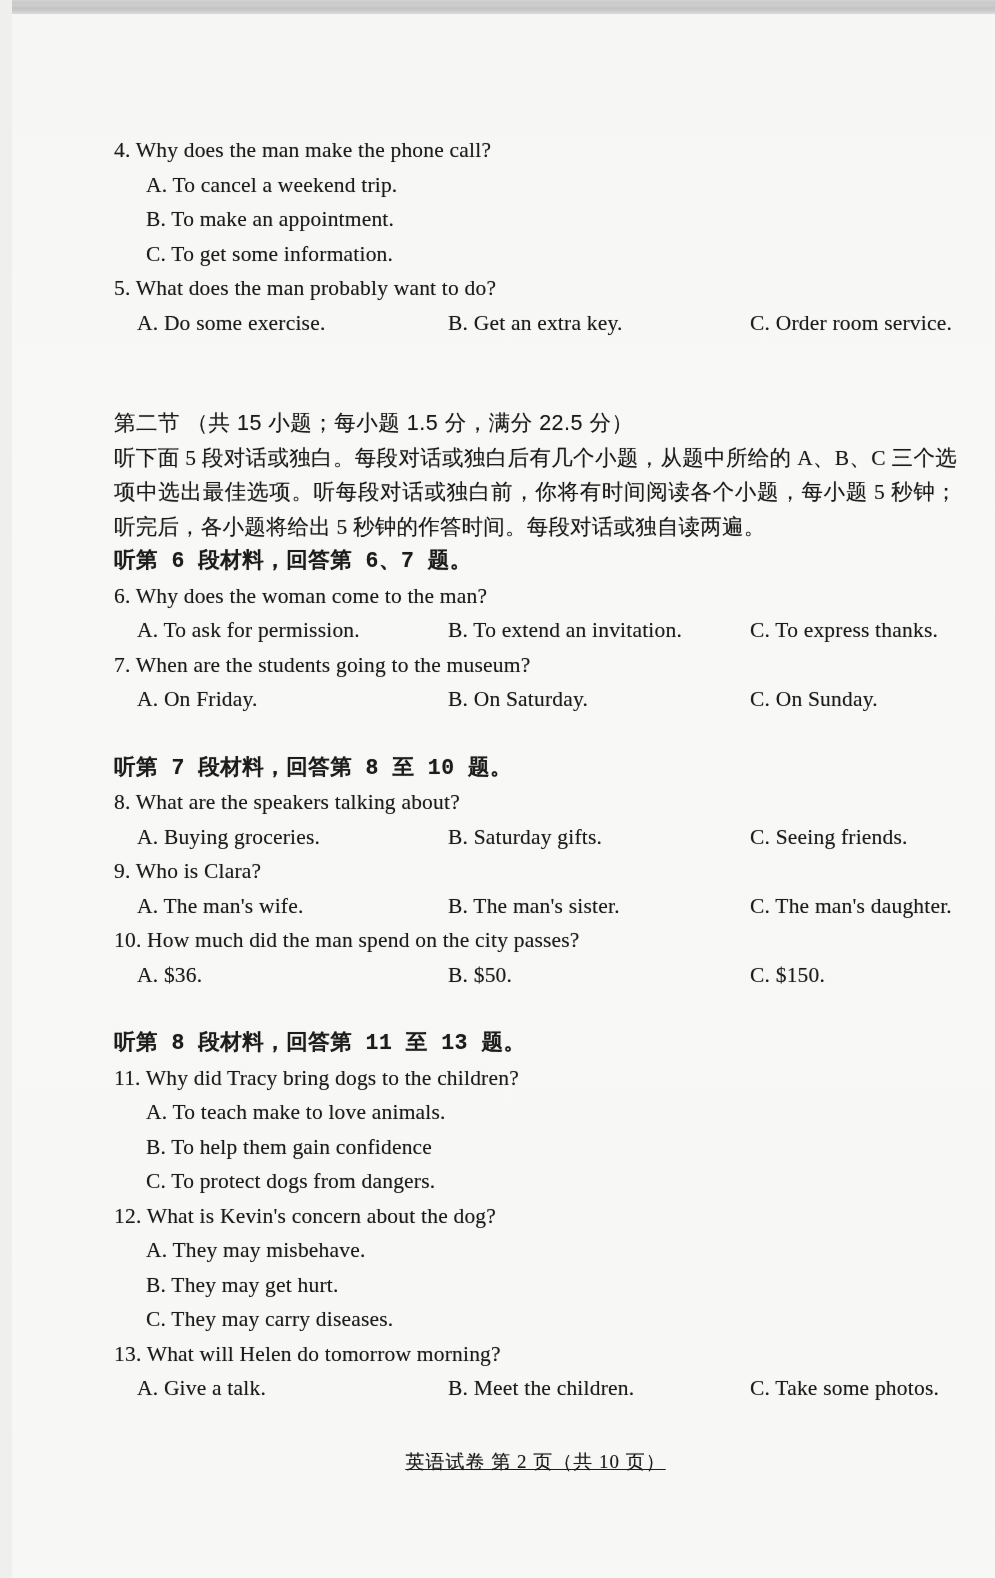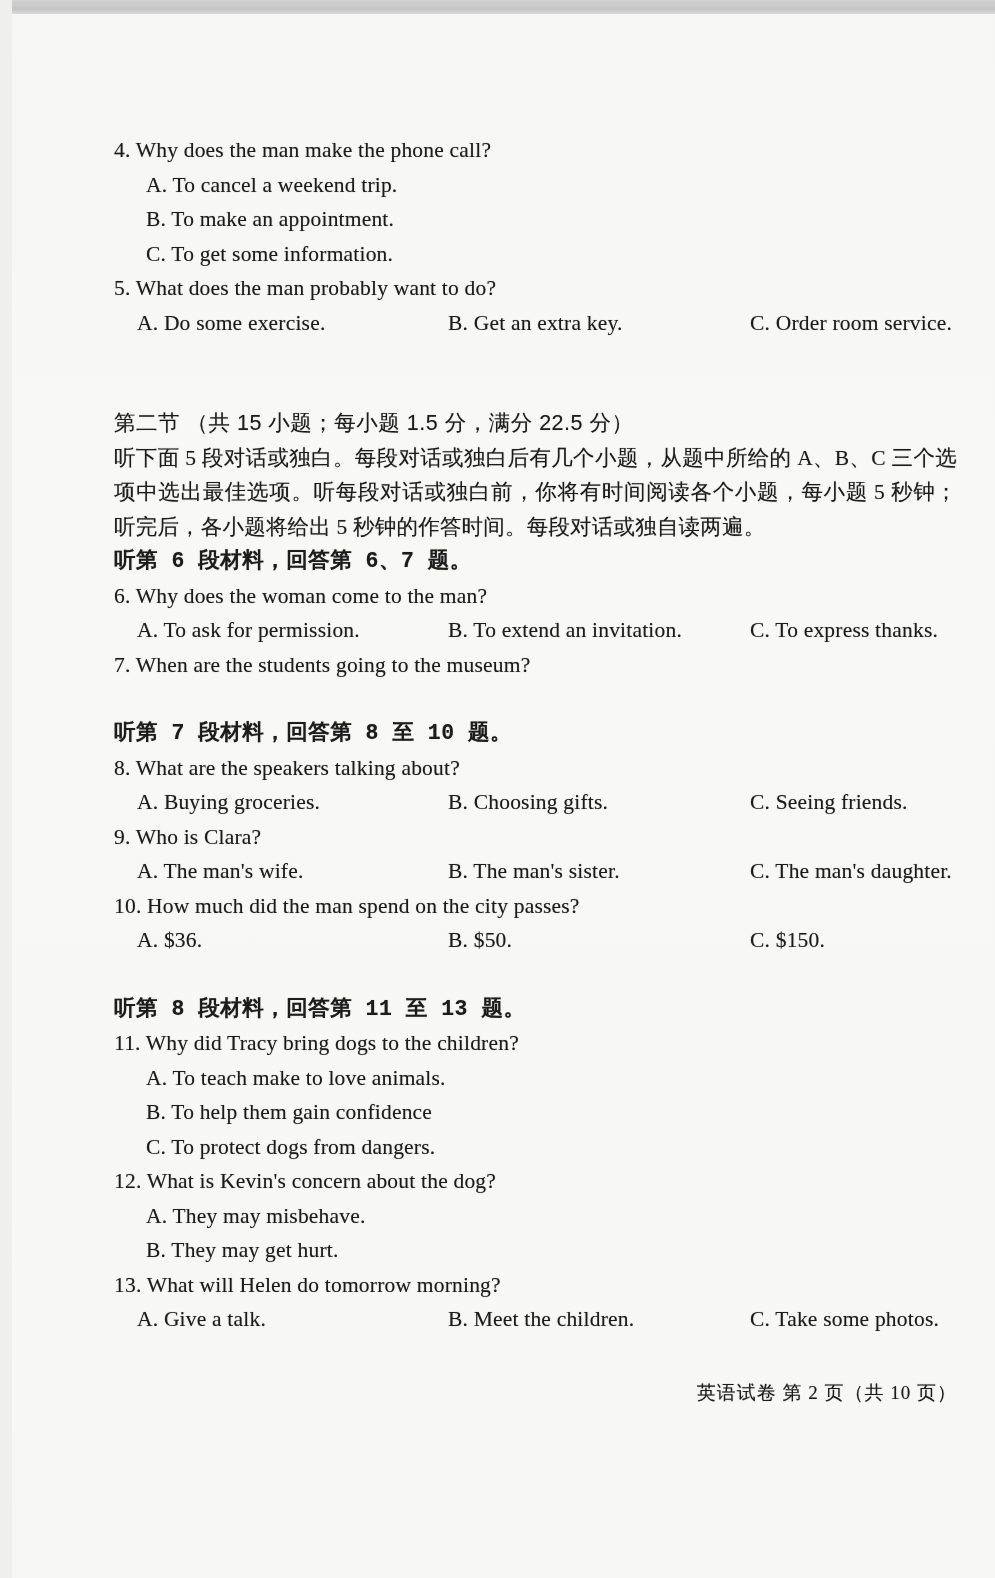--- a/index.html
+++ b/index.html
@@ -53,23 +53,24 @@
   .blk-para { text-align: justify; }
   .blk-material {
     margin-top: 34px;
     font-weight: bold;
     font-family: Liberation Mono, monospace;
     letter-spacing: 0.5px;
   }
   .blk-para + .blk-material { margin-top: 0; }
   .footer {
     margin-top: 39px;
-    text-align: right;
+    text-align: center;
     font-size: 19px;
     letter-spacing: 1px;
+    text-decoration: underline;
   }
 </style>
 </head>
 <body>
 
 <div class="page">
   <div class="scan-edge"></div>
   <div class="content" id="content">
       <div class="blk blk-q">
         <div class="q-text">4. Why does the man make the phone call?</div>
@@ -91,27 +92,32 @@
       <div class="blk blk-q">
         <div class="q-text">6. Why does the woman come to the man?</div>
         <div class="opt-row">
           <span class="opt col-a">A. To ask for permission.</span>
           <span class="opt col-b">B. To extend an invitation.</span>
           <span class="opt col-c">C. To express thanks.</span>
         </div>
       </div>
       <div class="blk blk-q">
         <div class="q-text">7. When are the students going to the museum?</div>
+        <div class="opt-row">
+          <span class="opt col-a">A. On Friday.</span>
+          <span class="opt col-b">B. On Saturday.</span>
+          <span class="opt col-c">C. On Sunday.</span>
+        </div>
       </div>
       <div class="blk blk-material">听第 7 段材料，回答第 8 至 10 题。</div>
       <div class="blk blk-q">
         <div class="q-text">8. What are the speakers talking about?</div>
         <div class="opt-row">
           <span class="opt col-a">A. Buying groceries.</span>
-          <span class="opt col-b">B. Choosing gifts.</span>
+          <span class="opt col-b">B. Saturday gifts.</span>
           <span class="opt col-c">C. Seeing friends.</span>
         </div>
       </div>
       <div class="blk blk-q">
         <div class="q-text">9. Who is Clara?</div>
         <div class="opt-row">
           <span class="opt col-a">A. The man's wife.</span>
           <span class="opt col-b">B. The man's sister.</span>
           <span class="opt col-c">C. The man's daughter.</span>
         </div>
@@ -128,20 +134,21 @@
       <div class="blk blk-q">
         <div class="q-text">11. Why did Tracy bring dogs to the children?</div>
         <div class="opt-stack">A. To teach make to love animals.</div>
         <div class="opt-stack">B. To help them gain confidence</div>
         <div class="opt-stack">C. To protect dogs from dangers.</div>
       </div>
       <div class="blk blk-q">
         <div class="q-text">12. What is Kevin's concern about the dog?</div>
         <div class="opt-stack">A. They may misbehave.</div>
         <div class="opt-stack">B. They may get hurt.</div>
+        <div class="opt-stack">C. They may carry diseases.</div>
       </div>
       <div class="blk blk-q">
         <div class="q-text">13. What will Helen do tomorrow morning?</div>
         <div class="opt-row">
           <span class="opt col-a">A. Give a talk.</span>
           <span class="opt col-c">C. Take some photos.</span>
           <span class="opt col-b">B. Meet the children.</span>
         </div>
       </div>
       <div class="footer">英语试卷 第 2 页（共 10 页）</div>

